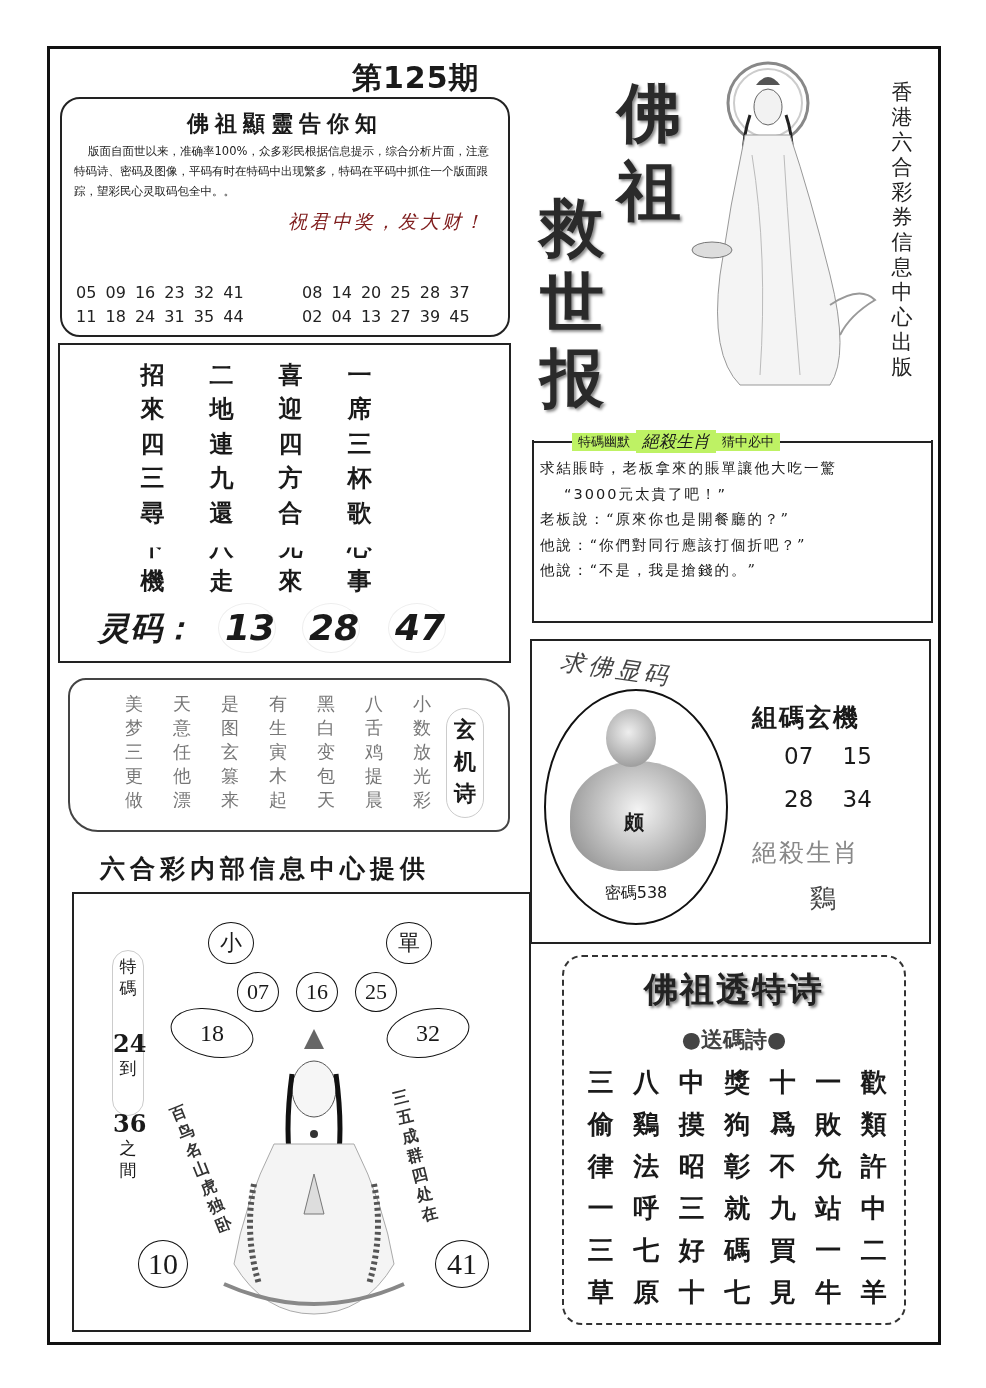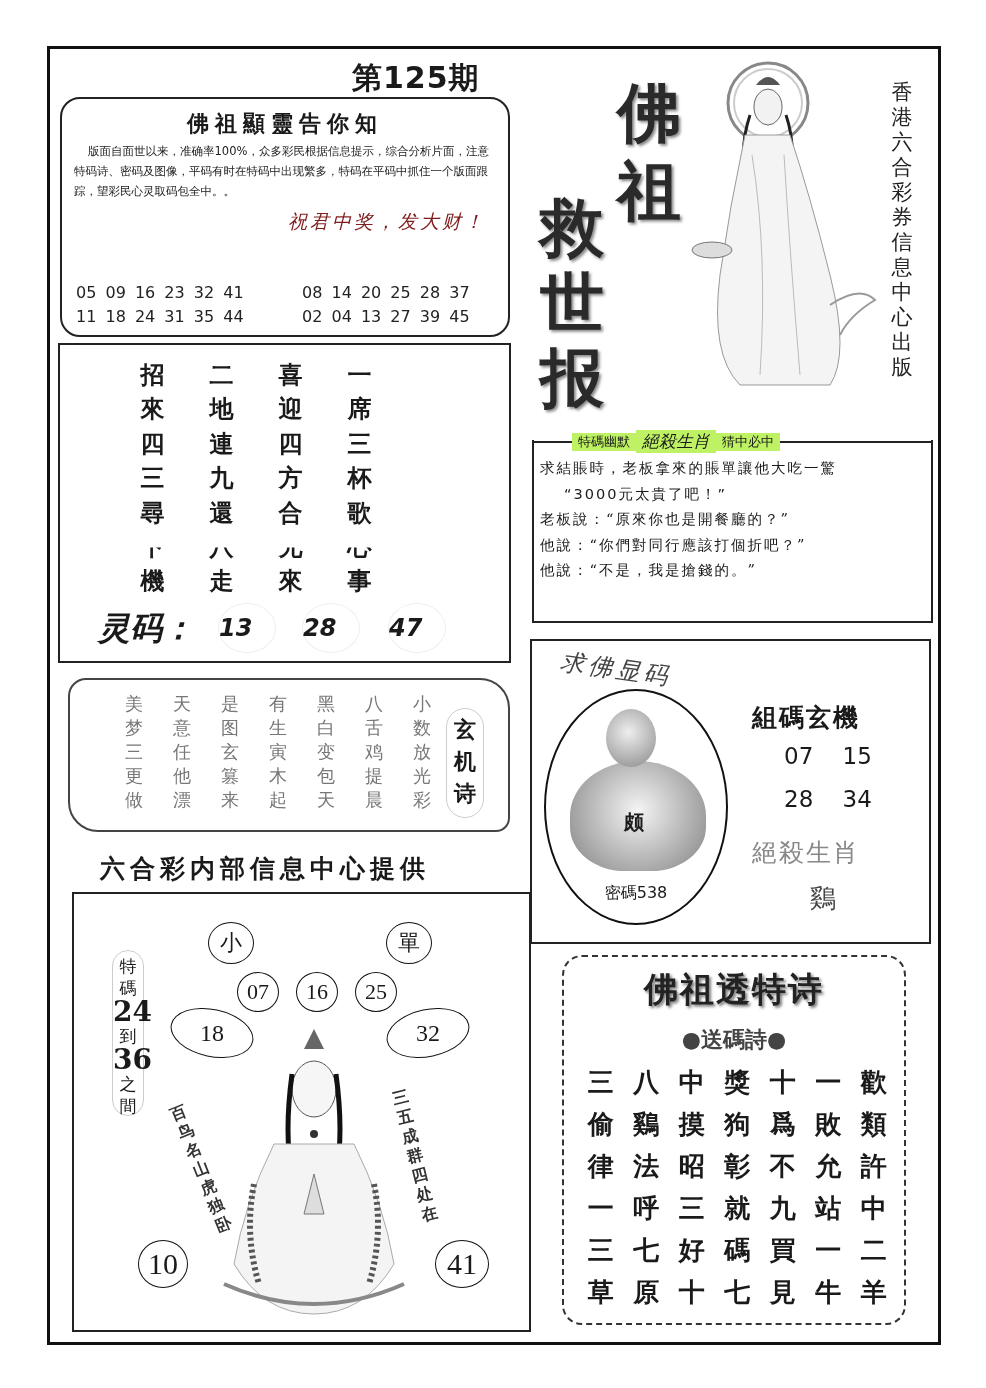--- a/index.html
+++ b/index.html
@@ -36,21 +36,21 @@
   .figure1 { left: 690px; top: 55px; width: 190px; height: 340px; }
 
   
   .poem-box { left: 58px; top: 343px; width: 449px; height: 316px; border: 2px solid #222; }
   .poem-grid { position: absolute; left: 58px; top: 14px; display: grid; grid-template-columns: repeat(4, 69px); grid-auto-rows: 34.4px; font-family: "DejaVu Sans", sans-serif; font-weight: bold; font-size: 24px; }
   .poem-grid span { text-align: center; }
   .poem-grid .masked { clip-path: inset(48% 0 0 0); }
   .poem-oval { position: absolute; left: 347px; top: 22px; width: 72px; height: 232px; border: 2px solid #222; border-radius: 50%; }
   .poem-oval-text { position: absolute; left: 0; right: 0; top: 24px; text-align: center; font-size: 28px; font-weight: bold; line-height: 38px; color: #333; text-shadow: 1px 1px 2px #999; }
   .ling { position: absolute; left: 38px; top: 262px; font-size: 32px; font-weight: bold; font-style: italic; }
-  .ling-num { position: absolute; top: 258px; width: 56px; height: 48px; border: 1px solid #eee; border-radius: 50%; text-align: left; line-height: 48px; font-size: 24px; font-weight: bold; font-style: italic; font-family: "DejaVu Sans", sans-serif; }
+  .ling-num { position: absolute; top: 258px; width: 56px; height: 48px; border: 1px solid #eee; border-radius: 50%; text-align: right; line-height: 48px; font-size: 36px; font-weight: bold; font-style: italic; font-family: "DejaVu Sans", sans-serif; }
 
   
   .joke-box { left: 532px; top: 440px; width: 397px; height: 181px; border: 2px solid #222; border-top: none; }
   .joke-head { position: absolute; left: -2px; right: -2px; top: -10px; display: flex; align-items: center; font-size: 13px; }
   .joke-head .line { flex: 1; border-top: 2px solid #222; }
   .joke-head .pad { padding: 0 6px; background: #bef264; }
   .joke-head .big { font-size: 17px; font-style: italic; }
   .joke-body { position: absolute; left: 6px; right: 6px; top: 16px; font-size: 14.5px; line-height: 25.5px; letter-spacing: 2px; }
   .joke-body .indent { padding-left: 40px; }
   .joke-body .quote { padding-left: 24px; font-family: "DejaVu Sans", sans-serif; }
@@ -73,21 +73,21 @@
   .combo-title { position: absolute; left: 220px; top: 60px; font-size: 25px; font-weight: bold; letter-spacing: 2px; }
   .combo-row { position: absolute; left: 252px; font-family: "DejaVu Sans", sans-serif; font-size: 23px; word-spacing: 22px; }
   .combo-row.r1 { top: 102px; }
   .combo-row.r2 { top: 145px; }
   .kill-title { position: absolute; left: 220px; top: 195px; font-size: 25px; color: #888; letter-spacing: 2px; }
   .kill-animal { position: absolute; left: 278px; top: 240px; font-size: 26px; color: #444; }
 
   
   .seated-box { left: 72px; top: 892px; width: 455px; height: 436px; border: 2px solid #222; }
   .special { position: absolute; left: 38px; top: 56px; width: 32px; height: 166px; border: 1px solid #ccc; border-radius: 18px; text-align: center; font-size: 17px; line-height: 22px; padding-top: 4px; box-sizing: border-box; }
-  .special b { font-size: 28px; display: block; line-height: 26px; }
+  .special b { font-size: 24px; display: block; line-height: 26px; margin-top: 32px; }
   .circ { position: absolute; border: 1.5px solid #111; border-radius: 50%; text-align: center; font-family: "Liberation Serif", serif; }
   .seated-figure { position: absolute; left: 130px; top: 130px; width: 220px; height: 300px; }
   .vert-text { position: absolute; font-size: 16px; line-height: 20px; width: 18px; text-align: center; font-weight: bold; color: #333; }
 
   
   .tepoem { left: 562px; top: 955px; width: 340px; height: 366px; border: 2px dashed #333; border-radius: 20px; }
   .tepoem-title { position: absolute; left: 0; right: 0; top: 10px; text-align: center; font-size: 34px; font-weight: bold; letter-spacing: 2px; color: #222; text-shadow: 2px 2px 3px #777; }
   .tepoem-sub { position: absolute; left: 0; right: 0; top: 68px; text-align: center; font-size: 22px; font-weight: bold; color: #444; }
   .tepoem-grid { position: absolute; left: 14px; top: 108px; display: grid; grid-template-columns: repeat(7, 45.5px); grid-auto-rows: 42px; font-size: 26px; font-weight: bold; }
   .tepoem-grid span { text-align: center; }

